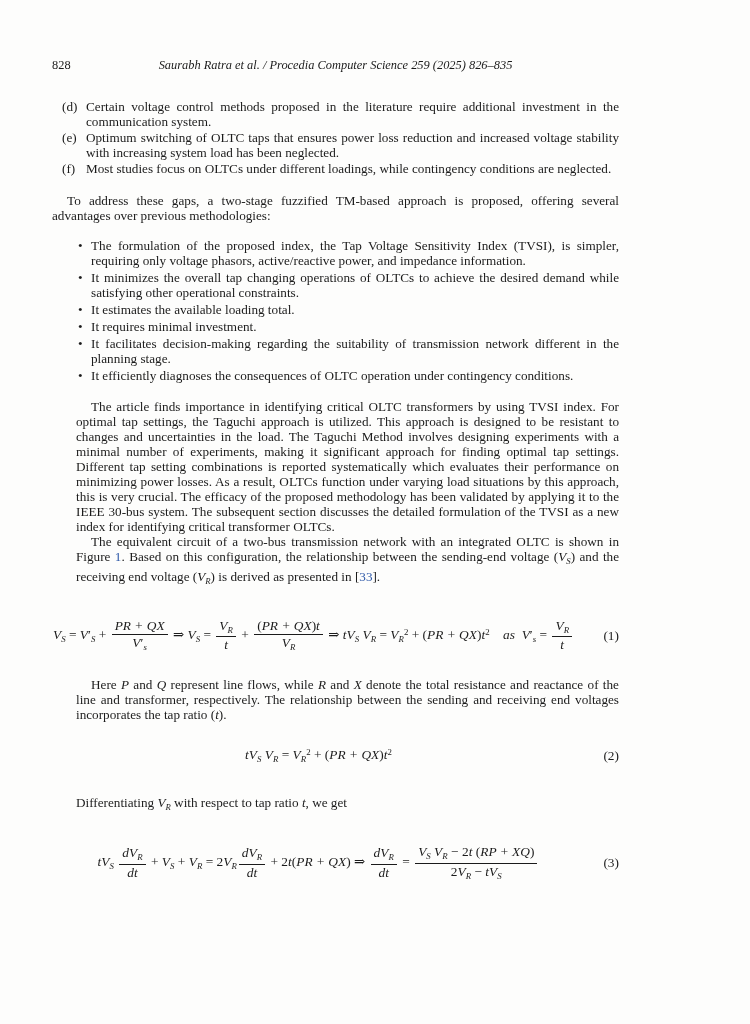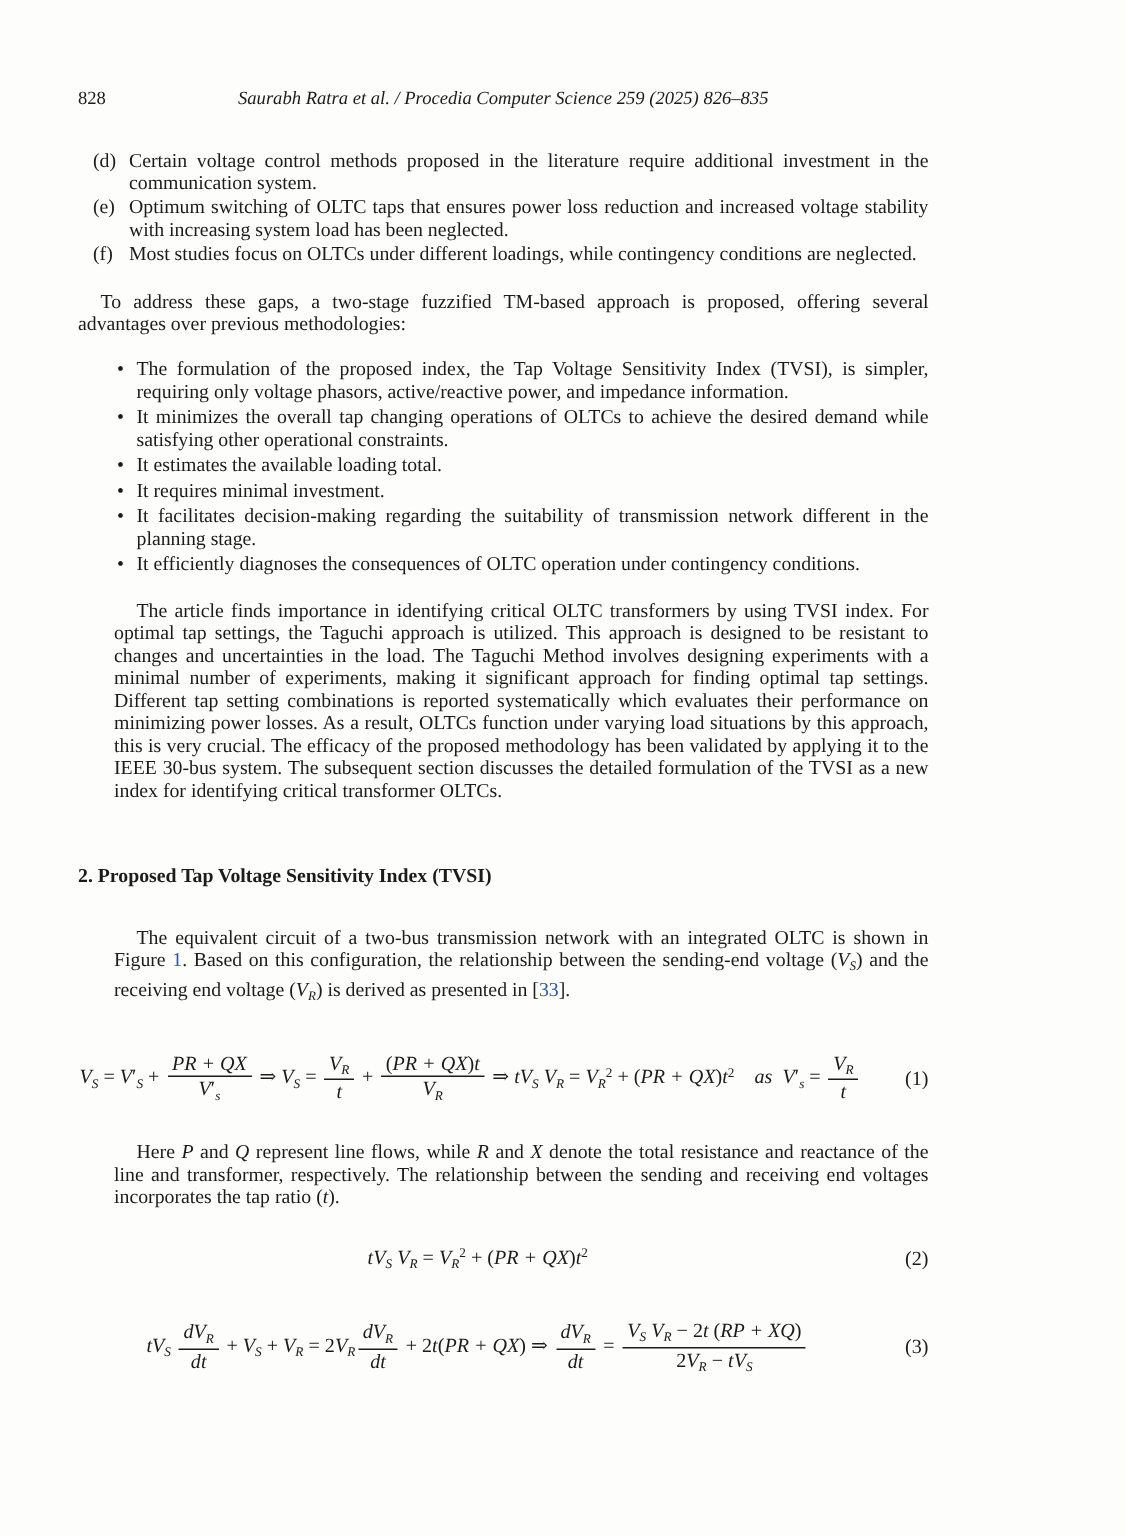--- a/index.html
+++ b/index.html
@@ -94,35 +94,35 @@
       <span class="btext">It facilitates decision-making regarding the suitability of transmission network different in the planning stage.</span>
     </li>
     <li>
       <span class="dot">•</span>
       <span class="btext">It efficiently diagnoses the consequences of OLTC operation under contingency conditions.</span>
     </li>
   </ul>
 
   <p class="para indent tight">The article finds importance in identifying critical OLTC transformers by using TVSI index. For optimal tap settings, the Taguchi approach is utilized. This approach is designed to be resistant to changes and uncertainties in the load. The Taguchi Method involves designing experiments with a minimal number of experiments, making it significant approach for finding optimal tap settings. Different tap setting combinations is reported systematically which evaluates their performance on minimizing power losses. As a result, OLTCs function under varying load situations by this approach, this is very crucial. The efficacy of the proposed methodology has been validated by applying it to the IEEE 30-bus system. The subsequent section discusses the detailed formulation of the TVSI as a new index for identifying critical transformer OLTCs.</p>
 
-  <h2 class="sec">2. Proposed Tap Voltage Sensitivity Index (TVSI)</h2>
 
   <p class="para indent tight"><span>The equivalent circuit of a two-bus transmission network with an integrated OLTC is shown in Figure </span><span class="link">1</span><span>. Based on this configuration, the relationship between the sending-end voltage (</span><span class="i">V</span><span class="sub">S</span><span>) and the receiving end voltage (</span><span class="i">V</span><span class="sub">R</span><span>) is derived as presented in [</span><span class="link">33</span><span>].</span></p>
 
   <div class="eq eq1">
     <span class="eq-body"><span class="i">V</span><span class="sub">S</span><span> = </span><span class="i">V</span><span>′</span><span class="sub">S</span><span> + </span><span class="frac"><span class="num"><span class="i">PR + QX</span></span><span class="den"><span class="i">V</span><span>′</span><span class="sub">s</span></span></span><span> ⇒ </span><span class="i">V</span><span class="sub">S</span><span> = </span><span class="frac"><span class="num"><span class="i">V</span><span class="sub">R</span></span><span class="den"><span class="i">t</span></span></span><span> + </span><span class="frac"><span class="num"><span>(</span><span class="i">PR + QX</span><span>)</span><span class="i">t</span></span><span class="den"><span class="i">V</span><span class="sub">R</span></span></span><span> ⇒ </span><span class="i">t</span><span class="i">V</span><span class="sub">S</span><span> </span><span class="i">V</span><span class="sub">R</span><span> = </span><span class="i">V</span><span class="sub">R</span><span class="sup">2</span><span> + (</span><span class="i">PR + QX</span><span>)</span><span class="i">t</span><span class="sup">2</span><span>&nbsp;&nbsp;&nbsp;&nbsp;</span><span class="i">as</span><span>&nbsp;&nbsp;</span><span class="i">V</span><span>′</span><span class="sub">s</span><span> = </span><span class="frac"><span class="num"><span class="i">V</span><span class="sub">R</span></span><span class="den"><span class="i">t</span></span></span></span>
     <span class="eq-num">(1)</span>
   </div>
 
   <p class="para indent tight"><span>Here </span><span class="i">P</span><span> and </span><span class="i">Q</span><span> represent line flows, while </span><span class="i">R</span><span> and </span><span class="i">X</span><span> denote the total resistance and reactance of the line and transformer, respectively. The relationship between the sending and receiving end voltages incorporates the tap ratio (</span><span class="i">t</span><span>).</span></p>
 
   <div class="eq eq2">
     <span class="eq-body"><span class="i">t</span><span class="i">V</span><span class="sub">S</span><span> </span><span class="i">V</span><span class="sub">R</span><span> = </span><span class="i">V</span><span class="sub">R</span><span class="sup">2</span><span> + (</span><span class="i">PR + QX</span><span>)</span><span class="i">t</span><span class="sup">2</span></span>
     <span class="eq-num">(2)</span>
   </div>
 
+  <p class="para tight"><span>Differentiating </span><span class="i">V</span><span class="sub">R</span><span> with respect to tap ratio </span><span class="i">t</span><span>, we get</span></p>
 
   <div class="eq eq3">
     <span class="eq-body"><span class="i">t</span><span class="i">V</span><span class="sub">S</span><span> </span><span class="frac"><span class="num"><span class="i">dV</span><span class="sub">R</span></span><span class="den"><span class="i">dt</span></span></span><span> + </span><span class="i">V</span><span class="sub">S</span><span> + </span><span class="i">V</span><span class="sub">R</span><span> = 2</span><span class="i">V</span><span class="sub">R</span><span class="frac"><span class="num"><span class="i">dV</span><span class="sub">R</span></span><span class="den"><span class="i">dt</span></span></span><span> + 2</span><span class="i">t</span><span>(</span><span class="i">PR + QX</span><span>) ⇒ </span><span class="frac"><span class="num"><span class="i">dV</span><span class="sub">R</span></span><span class="den"><span class="i">dt</span></span></span><span> = </span><span class="frac"><span class="num"><span class="i">V</span><span class="sub">S</span><span> </span><span class="i">V</span><span class="sub">R</span><span> − 2</span><span class="i">t</span><span> (</span><span class="i">RP + XQ</span><span>)</span></span><span class="den"><span>2</span><span class="i">V</span><span class="sub">R</span><span> − </span><span class="i">t</span><span class="i">V</span><span class="sub">S</span></span></span></span>
     <span class="eq-num">(3)</span>
   </div>
 
 </div>
 
 </body></html>

